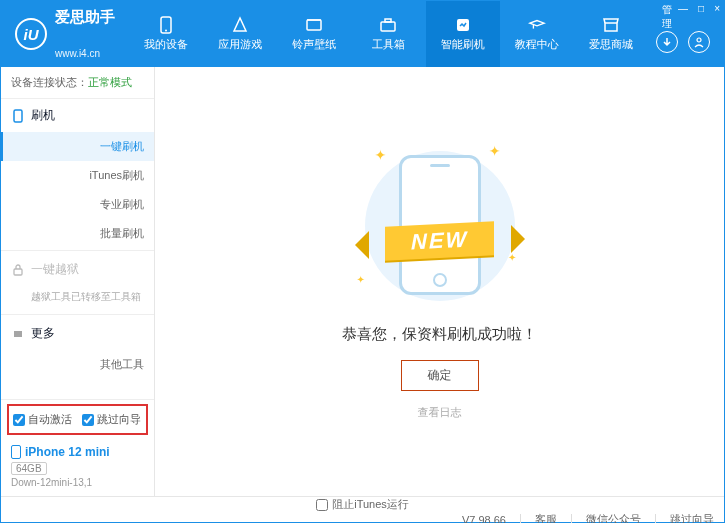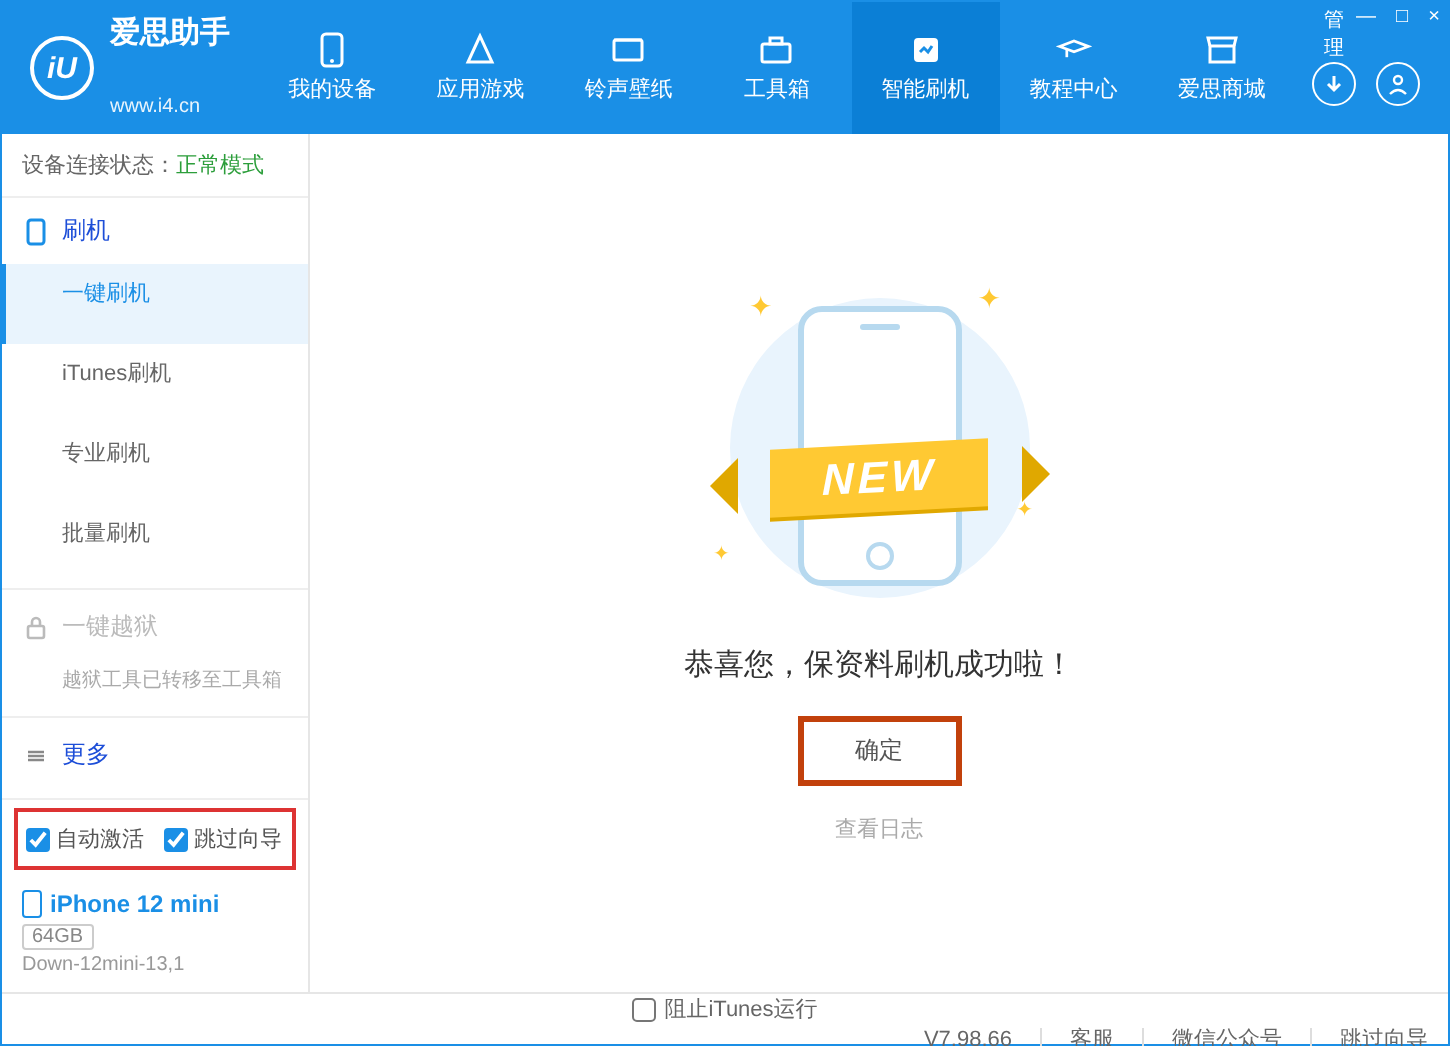--- a/index.html
+++ b/index.html
@@ -21,24 +21,24 @@
 .win-controls span { font-size: 10px; width: 14px; text-align: right; cursor: pointer; }
 .header-right { display: flex; align-items: center; gap: 10px; padding: 16px 14px 0 8px; }
 .circ { width: 22px; height: 22px; border: 1.5px solid #fff; border-radius: 50%; display: flex; align-items: center; justify-content: center; font-size: 11px; cursor: pointer; }
 
 
 .body { flex: 1; display: flex; overflow: hidden; }
 .sidebar { width: 154px; border-right: 1px solid #e6e6e6; display: flex; flex-direction: column; font-size: 12px; color: #555; }
 .conn-status { padding: 8px 10px; font-size: 11px; color: #666; border-bottom: 1px solid #eee; }
 .conn-status .val { color: #2c9e3b; }
 .side-scroll { flex: 1; overflow-y: auto; }
-.side-group-header { display: flex; align-items: center; gap: 6px; padding: 8px 10px; color: #1d4ed8; }
+.side-group-header { display: flex; align-items: center; gap: 6px; padding: 8px 10px; color: #0f172a; }
 .side-group-header.locked { color: #bbb; }
 .side-group-header .gicon { width: 14px; display: flex; justify-content: center; }
-.side-item { padding: 7px 10px 18px 30px; cursor: pointer; color: #666; font-size: 11px; }
+.side-item { padding: 7px 10px 7px 30px; cursor: pointer; color: #666; font-size: 11px; text-align: right; }
 .side-item.active { background: #e9f4fd; color: #1a8fe6; border-left: 2px solid #1a8fe6; padding-left: 28px; }
 .divider { height: 1px; background: #eee; margin: 2px 0; }
 .transfer-note { font-size: 10px; color: #aaa; padding: 4px 10px 8px 30px; line-height: 1.4; }
 
 .side-bottom { border-top: 1px solid #eee; }
 .checks { border: 2px solid #d33; margin: 4px 6px; padding: 6px 4px; display: flex; gap: 10px; font-size: 11px; color: #555; }
 .checks label { display: flex; align-items: center; gap: 3px; cursor: pointer; }
 .checks input { accent-color: #1a8fe6; width: 12px; height: 12px; }
 .device { padding: 6px 10px 8px; }
 .device-name { color: #1a8fe6; font-size: 12px; font-weight: bold; display: flex; align-items: center; gap: 4px; }
@@ -55,21 +55,21 @@
 .phone::after { content: ""; position: absolute; bottom: 5px; left: 50%; transform: translateX(-50%); width: 10px; height: 10px; border: 2px solid #b7d9ef; border-radius: 50%; }
 .ribbon { position: absolute; top: 78px; left: 0; width: 210px; height: 40px; display: flex; align-items: center; justify-content: center; }
 .ribbon-body { background: #ffc933; color: #fff; font-weight: 900; font-size: 22px; letter-spacing: 2px; padding: 4px 26px; transform: skewY(-3deg); box-shadow: 0 2px 0 #e0a800; font-style: italic; }
 .ribbon::before, .ribbon::after { content: ""; position: absolute; width: 0; height: 0; border: 14px solid transparent; }
 .ribbon::before { left: 6px; border-right-color: #e0a800; top: 10px; }
 .ribbon::after { right: 6px; border-left-color: #e0a800; top: 4px; }
 .sparkle { position: absolute; color: #ffc933; font-size: 14px; }
 .s1 { top: 4px; left: 40px; } .s2 { top: 0; right: 44px; } .s3 { bottom: 28px; left: 22px; font-size: 10px; } .s4 { bottom: 50px; right: 28px; font-size: 10px; }
 
 .success-text { font-size: 15px; color: #333; margin-bottom: 16px; }
-.ok-btn { border: 3px solid #c2410c; background: #fff; color: #555; padding: 6px 26px; font-size: 12px; cursor: pointer; margin-bottom: 14px; }
+.ok-btn { border: 1px solid #c2410c; background: #fff; color: #555; padding: 6px 26px; font-size: 12px; cursor: pointer; margin-bottom: 14px; }
 .log-link { font-size: 11px; color: #aaa; cursor: pointer; }
 
 
 .footer { height: 26px; border-top: 1px solid #e6e6e6; display: flex; align-items: center; font-size: 11px; color: #666; padding: 0 10px; flex-direction: column; }
 .footer-left { display: flex; align-items: center; gap: 4px; }
 .footer-left input { width: 12px; height: 12px; }
 .footer-right { margin-left: auto; display: flex; align-items: center; gap: 14px; }
 .footer-right span { cursor: pointer; }
 .sep { width: 1px; height: 12px; background: #ddd; }
 </style>

